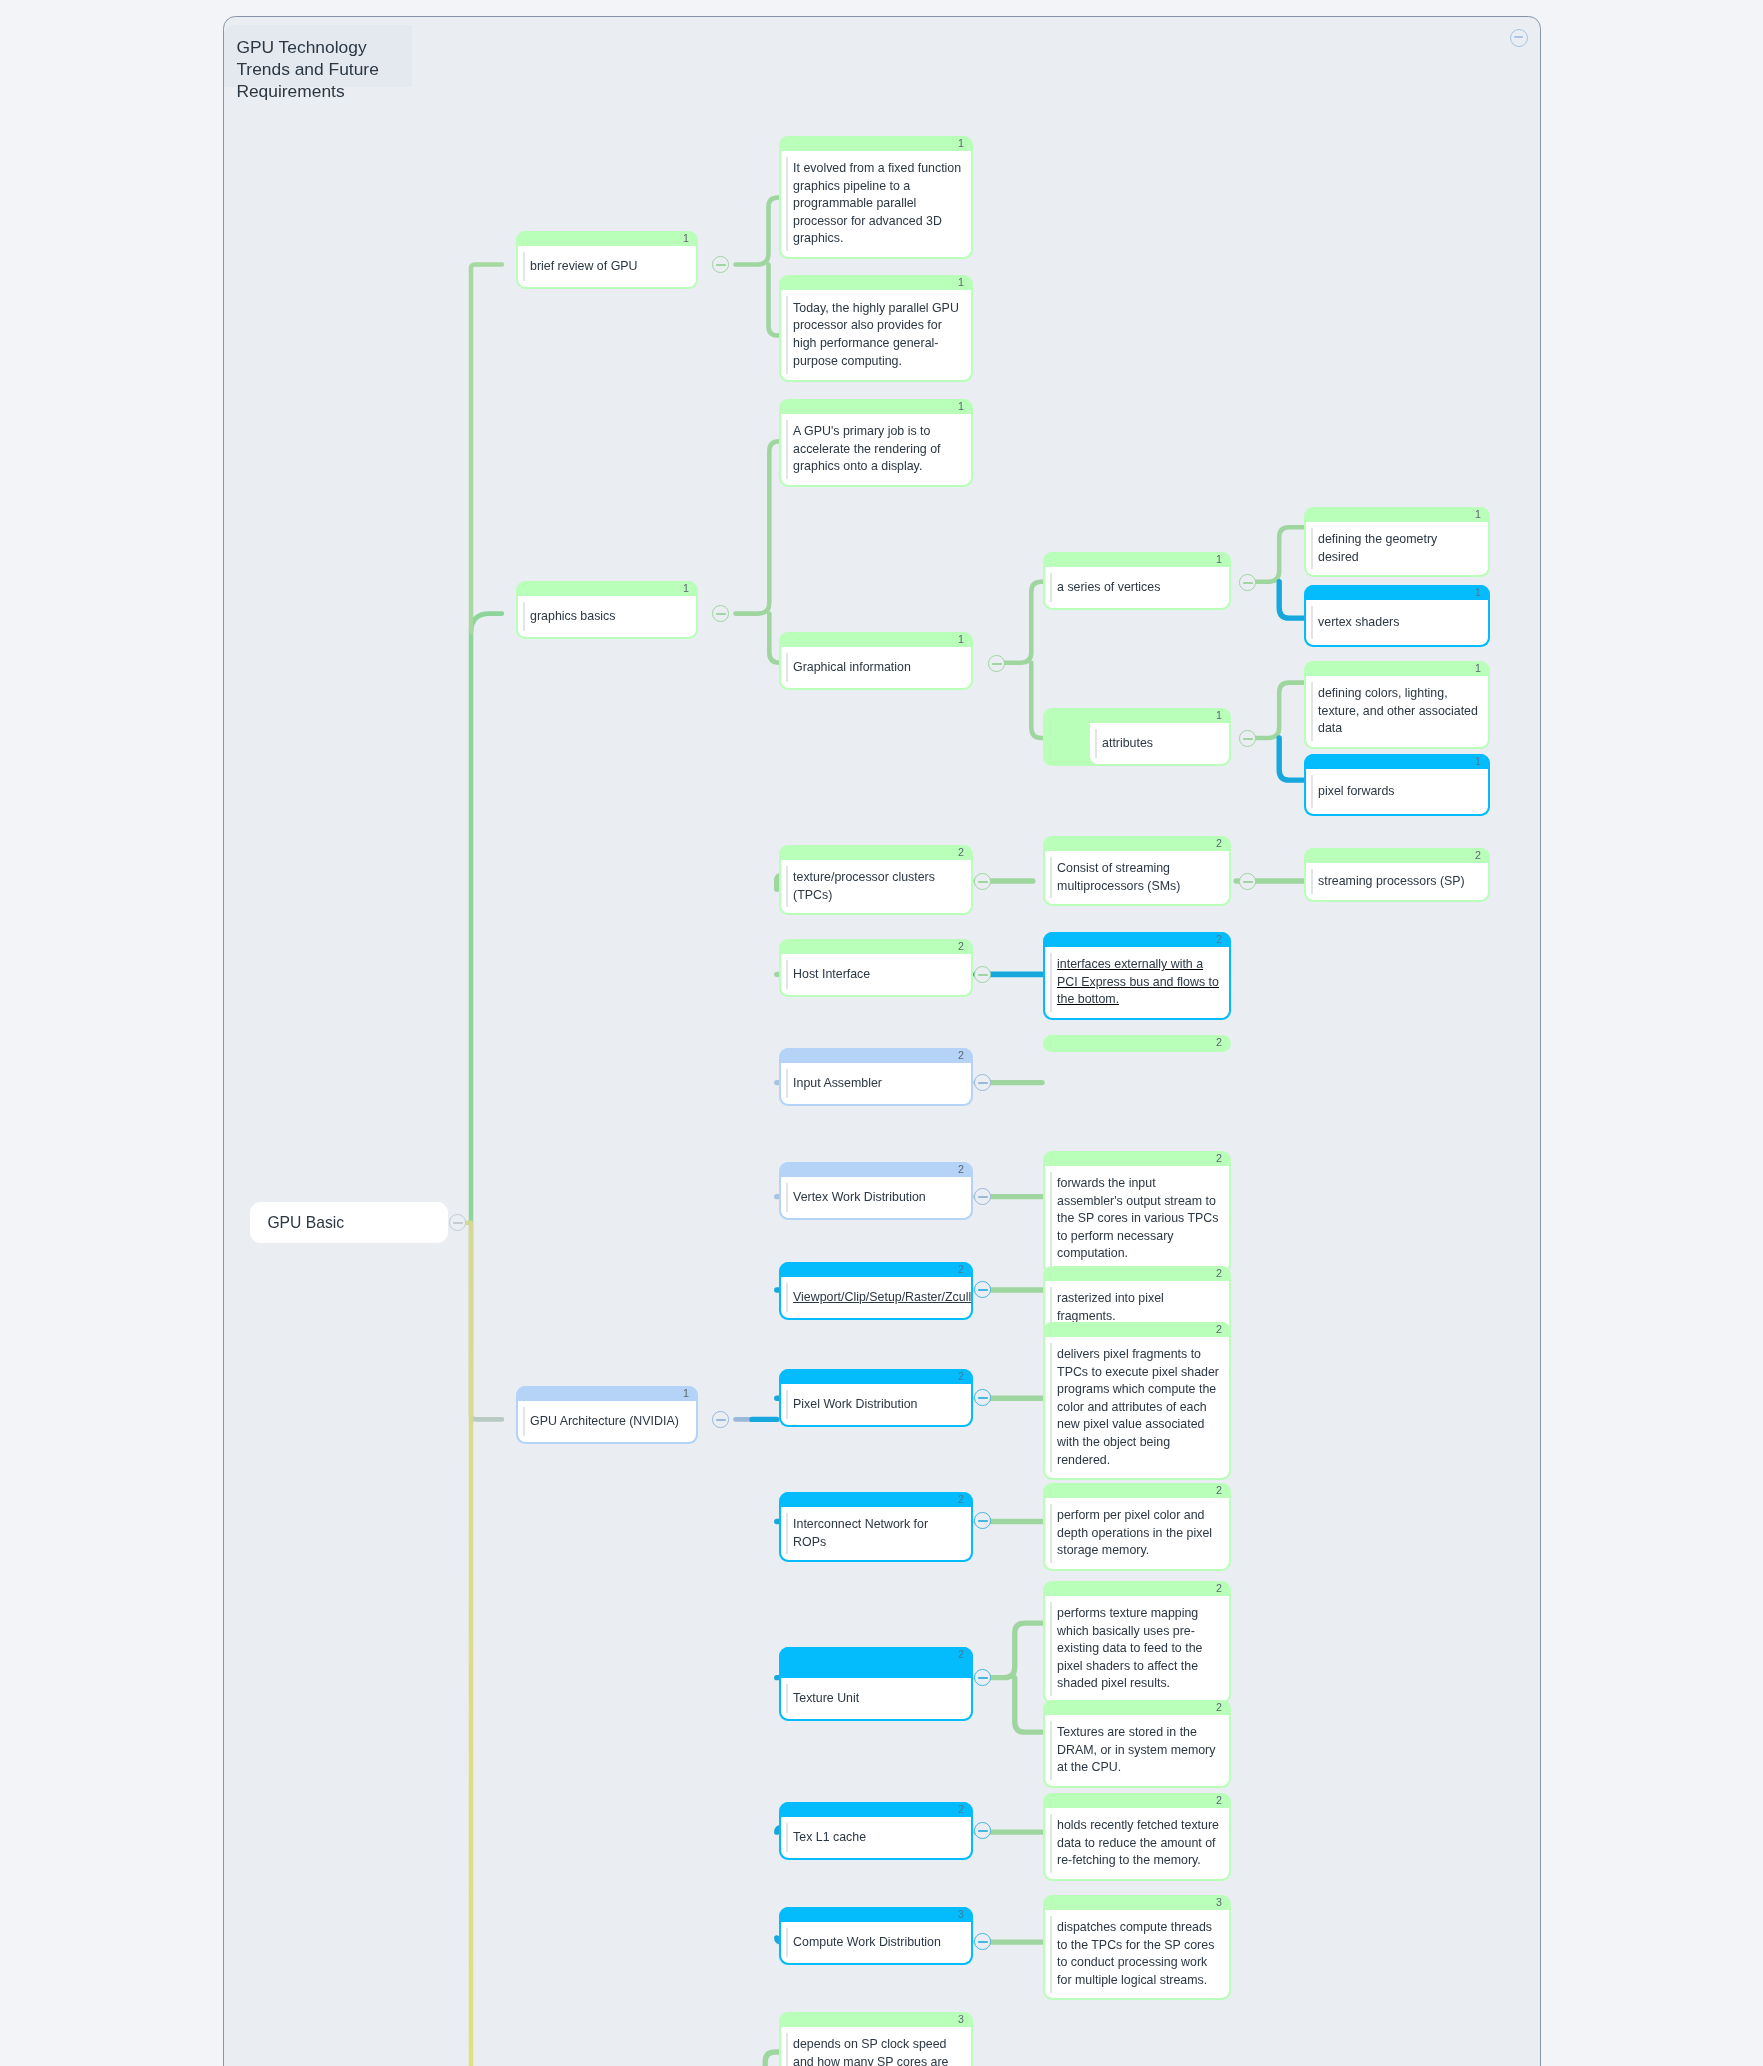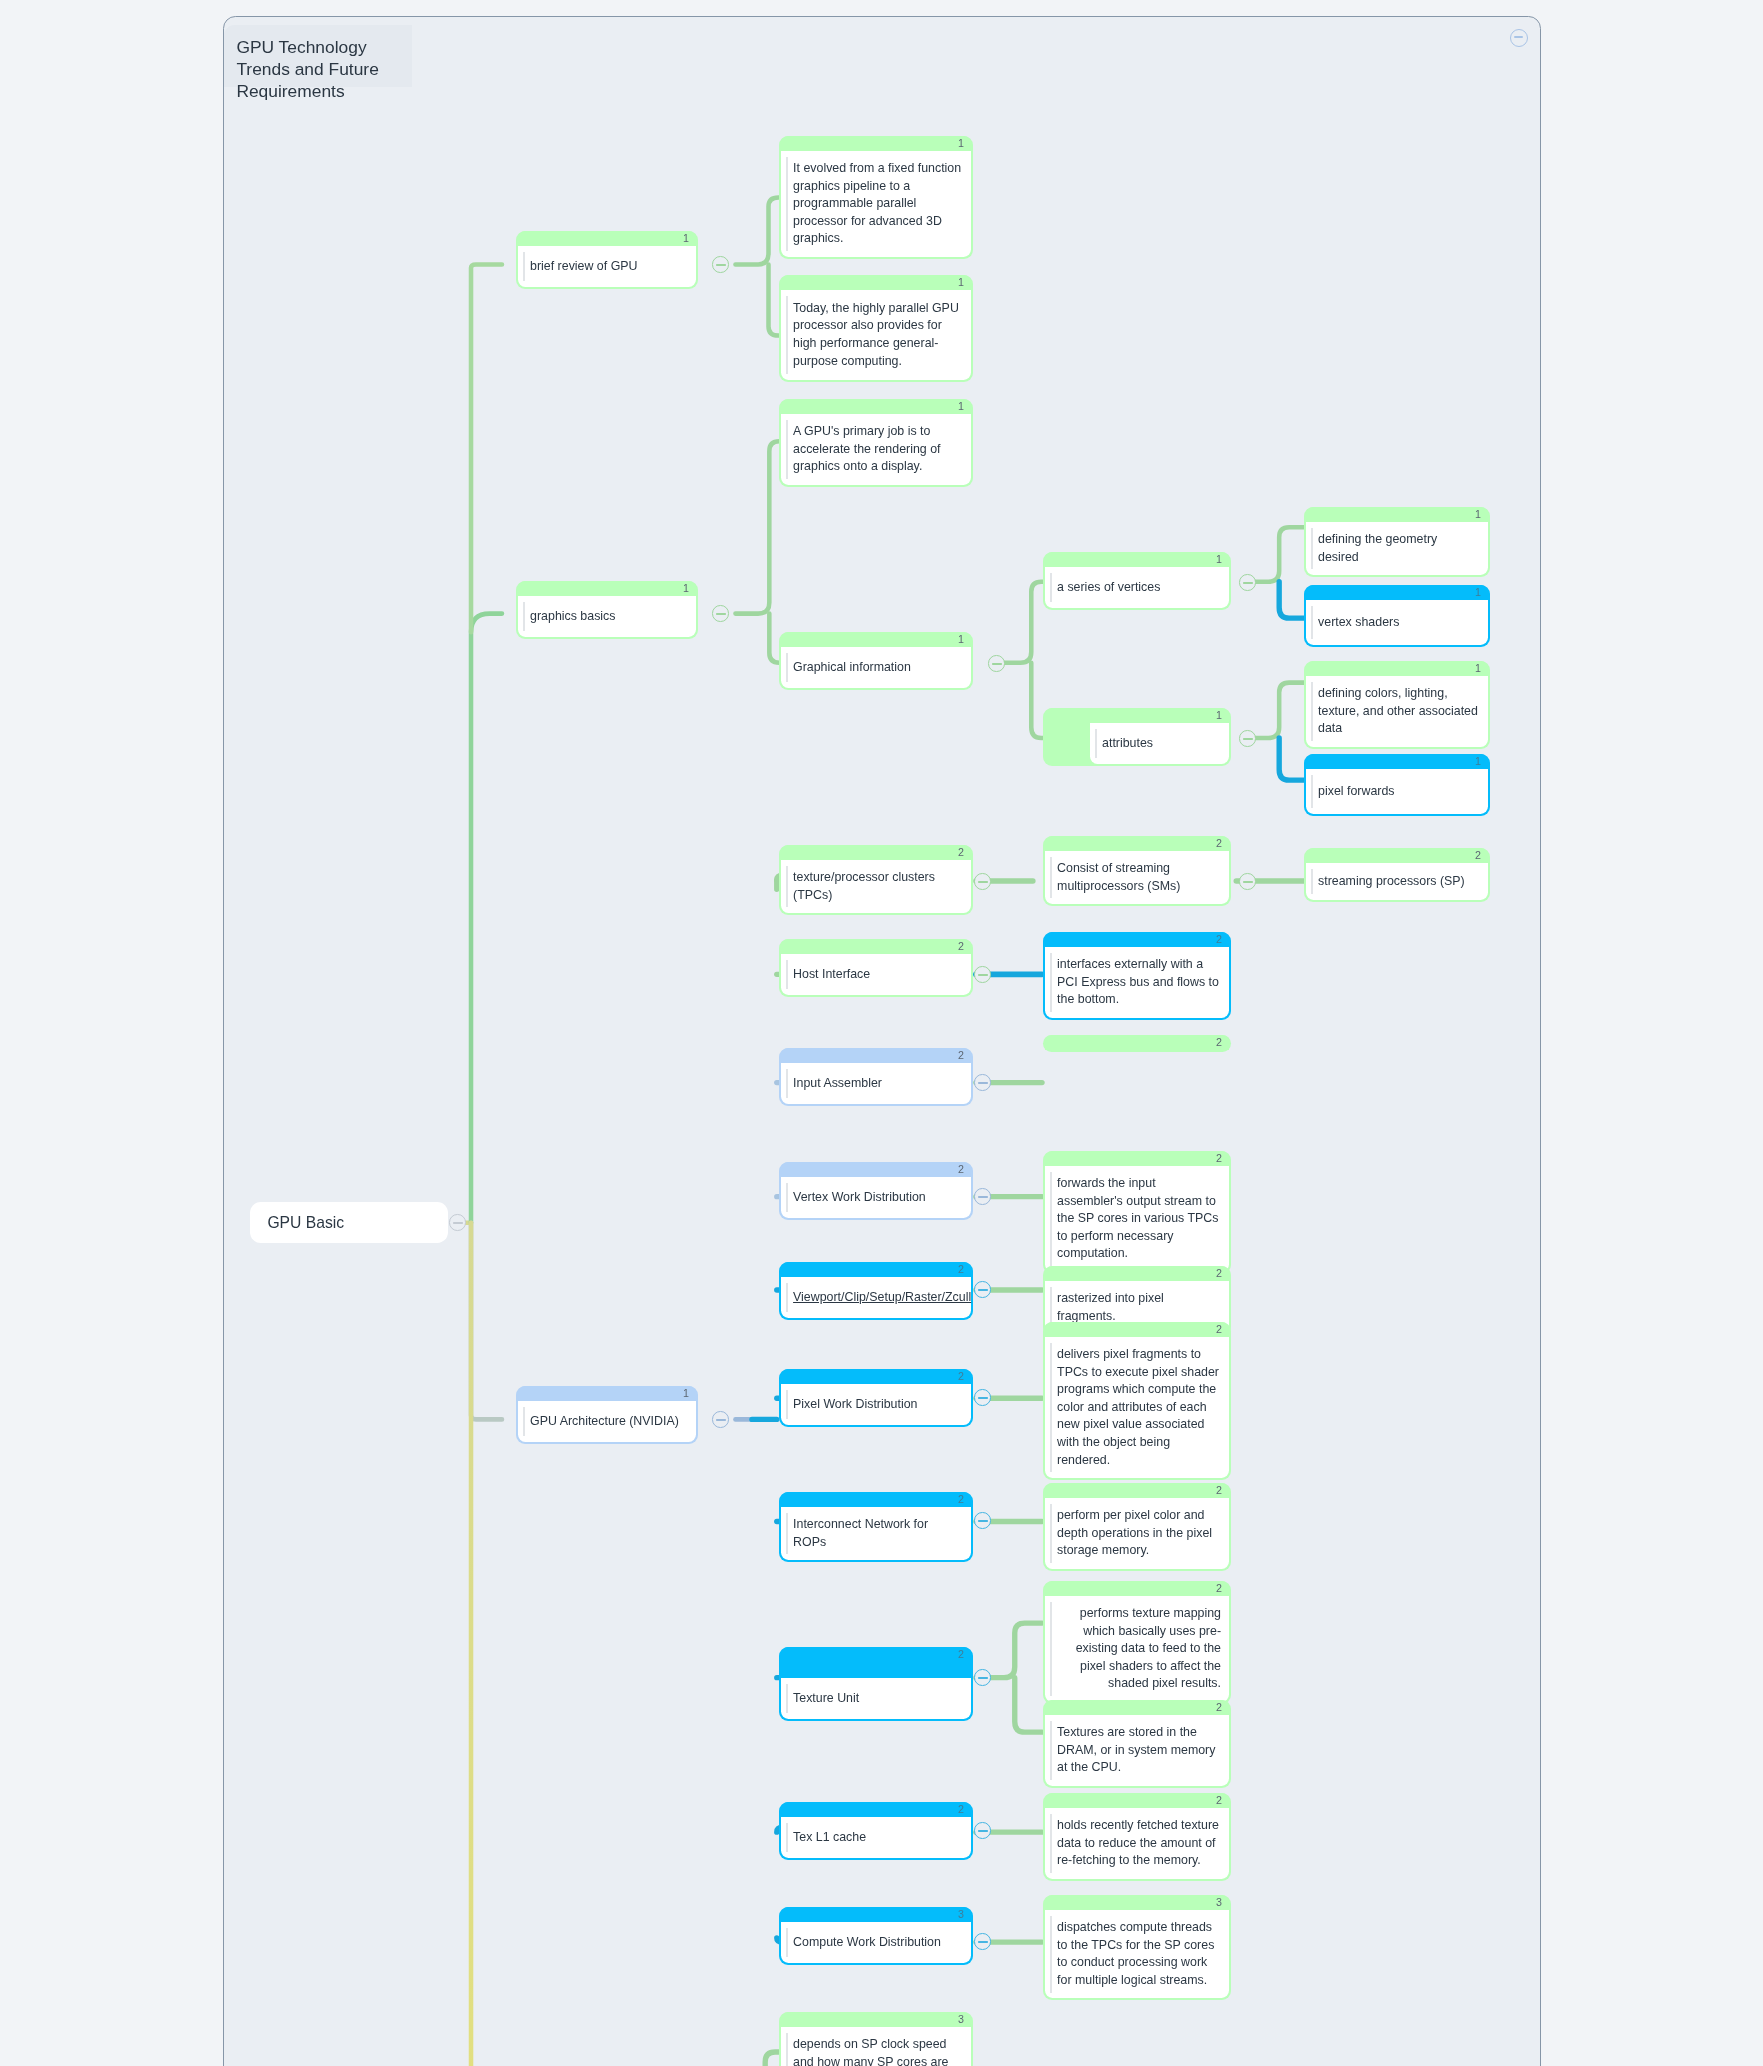--- a/index.html
+++ b/index.html
@@ -393,21 +393,21 @@
     <div class="body" style="min-height:41px;">
       <span class="txt">Host Interface</span>
     </div>
   </div>
   <div class="handle h-green" style="left:974px; top:966px;"></div>
 
   <div class="node v-blue" style="left:1043px; top:932px; width:188px;">
     <div class="hdr">
       <span class="badge">2</span>
     </div>
-    <div class="body" style="min-height:62px;">
+    <div class="body" style="min-height:62px;text-decoration:underline;">
       <span class="txt">interfaces externally with a PCI Express bus and flows to the bottom.</span>
     </div>
   </div>
 
   <div class="node v-lblue" style="left:779px; top:1048px; width:194px;">
     <div class="hdr">
       <span class="badge">2</span>
     </div>
     <div class="body" style="min-height:41px;">
       <span class="txt">Input Assembler</span>
@@ -504,21 +504,21 @@
     <div class="body" style="min-height:41px;margin-top:16px;">
       <span class="txt">Texture Unit</span>
     </div>
   </div>
   <div class="handle h-blue" style="left:974px; top:1669px;"></div>
 
   <div class="node v-green" style="left:1043px; top:1581px; width:188px;">
     <div class="hdr">
       <span class="badge">2</span>
     </div>
-    <div class="body" style="min-height:79px;text-align:right;">
+    <div class="body" style="min-height:79px;">
       <span class="txt">performs texture mapping which basically uses pre-existing data to feed to the pixel shaders to affect the shaded pixel results.</span>
     </div>
   </div>
 
   <div class="node v-green" style="left:1043px; top:1700px; width:188px;">
     <div class="hdr">
       <span class="badge">2</span>
     </div>
     <div class="body" style="min-height:49px;">
       <span class="txt">Textures are stored in the DRAM, or in system memory at the CPU.</span>

